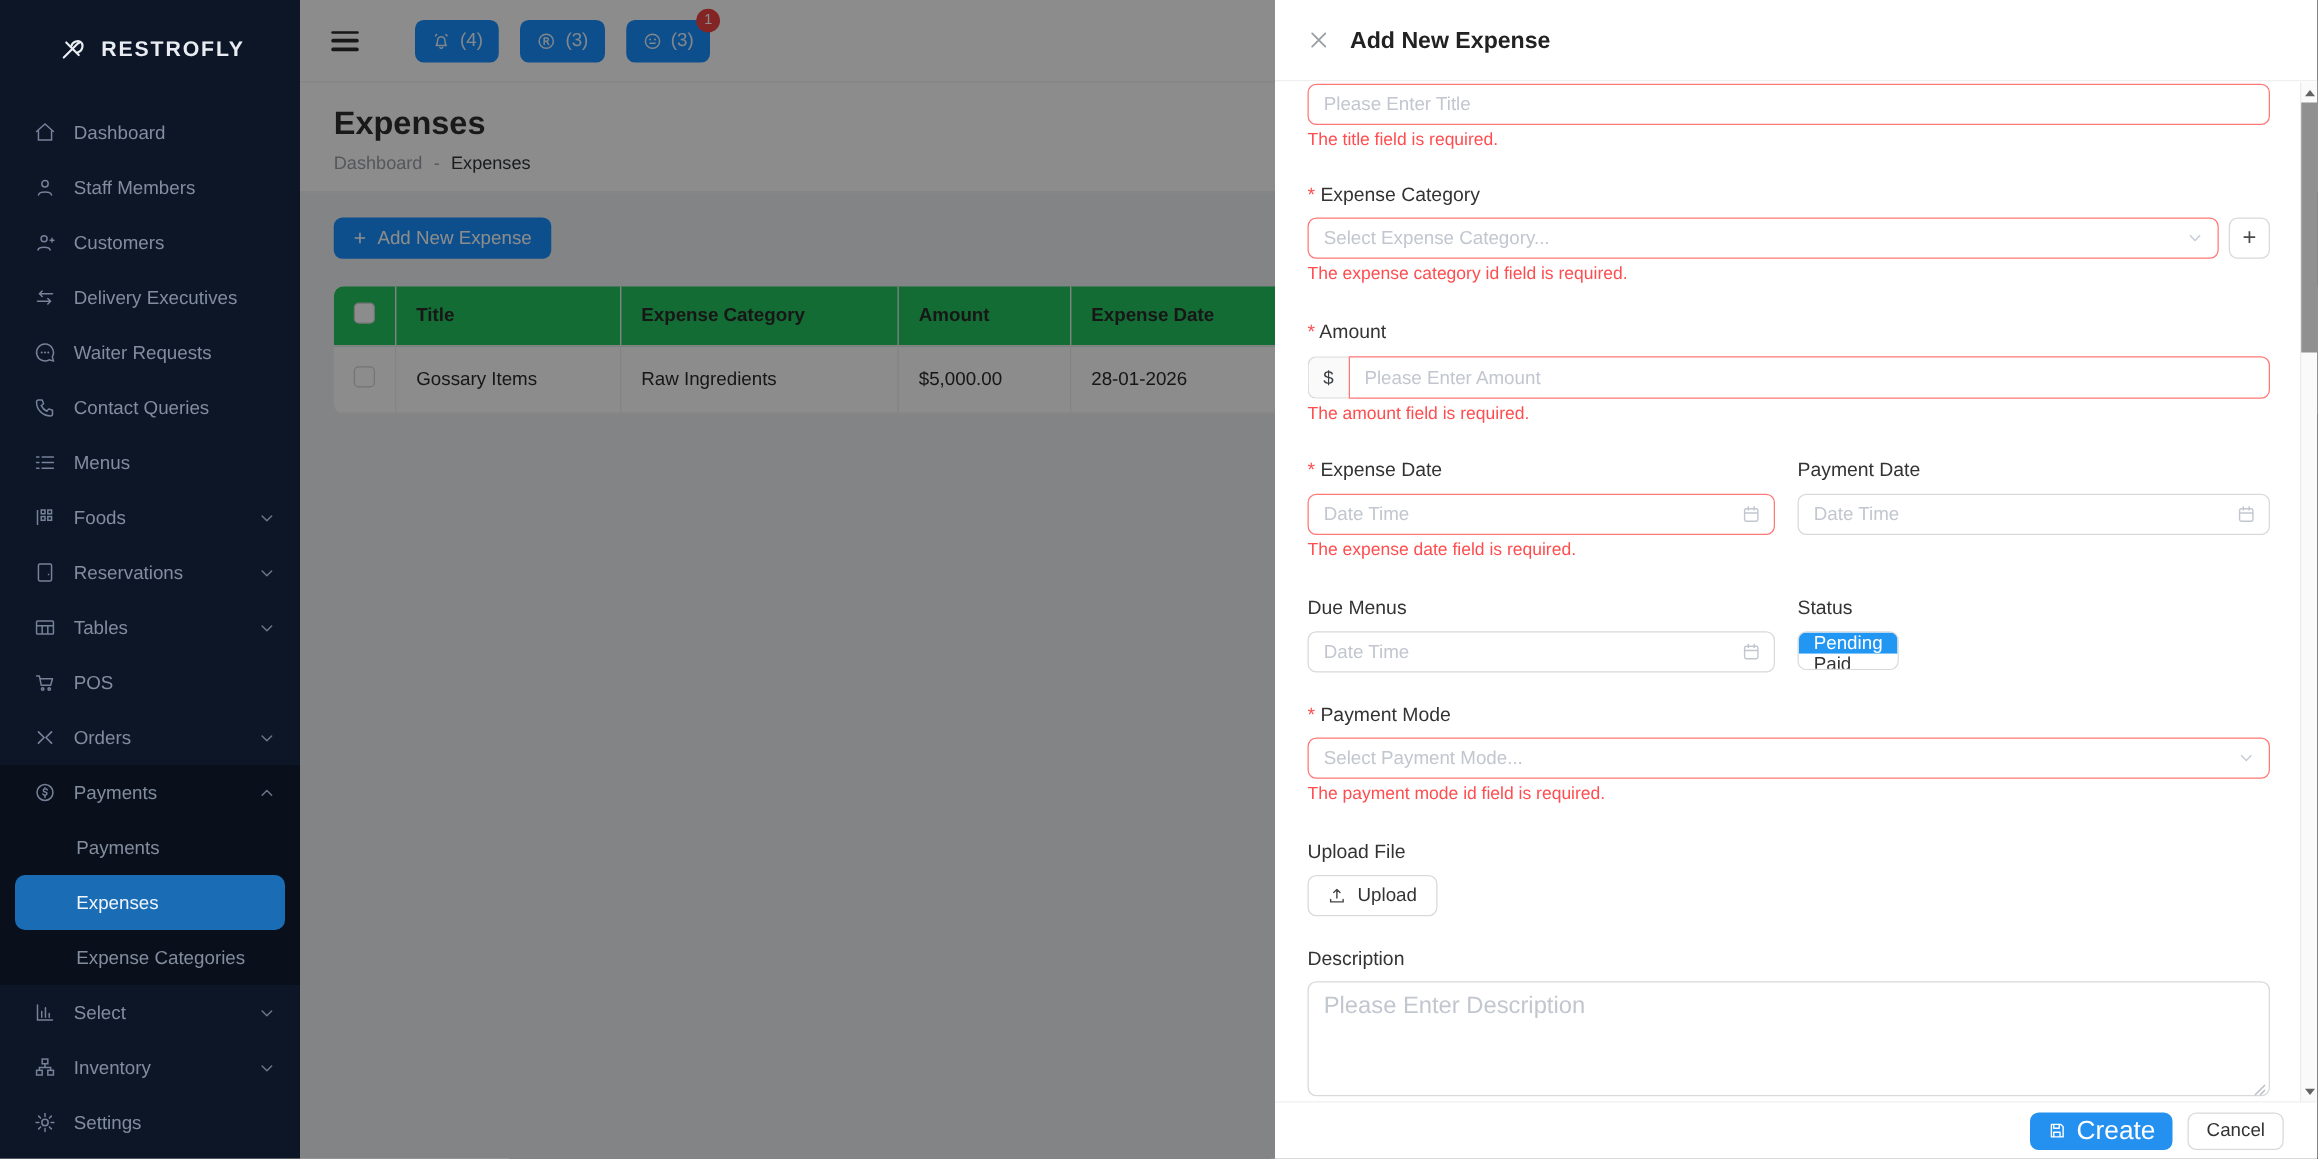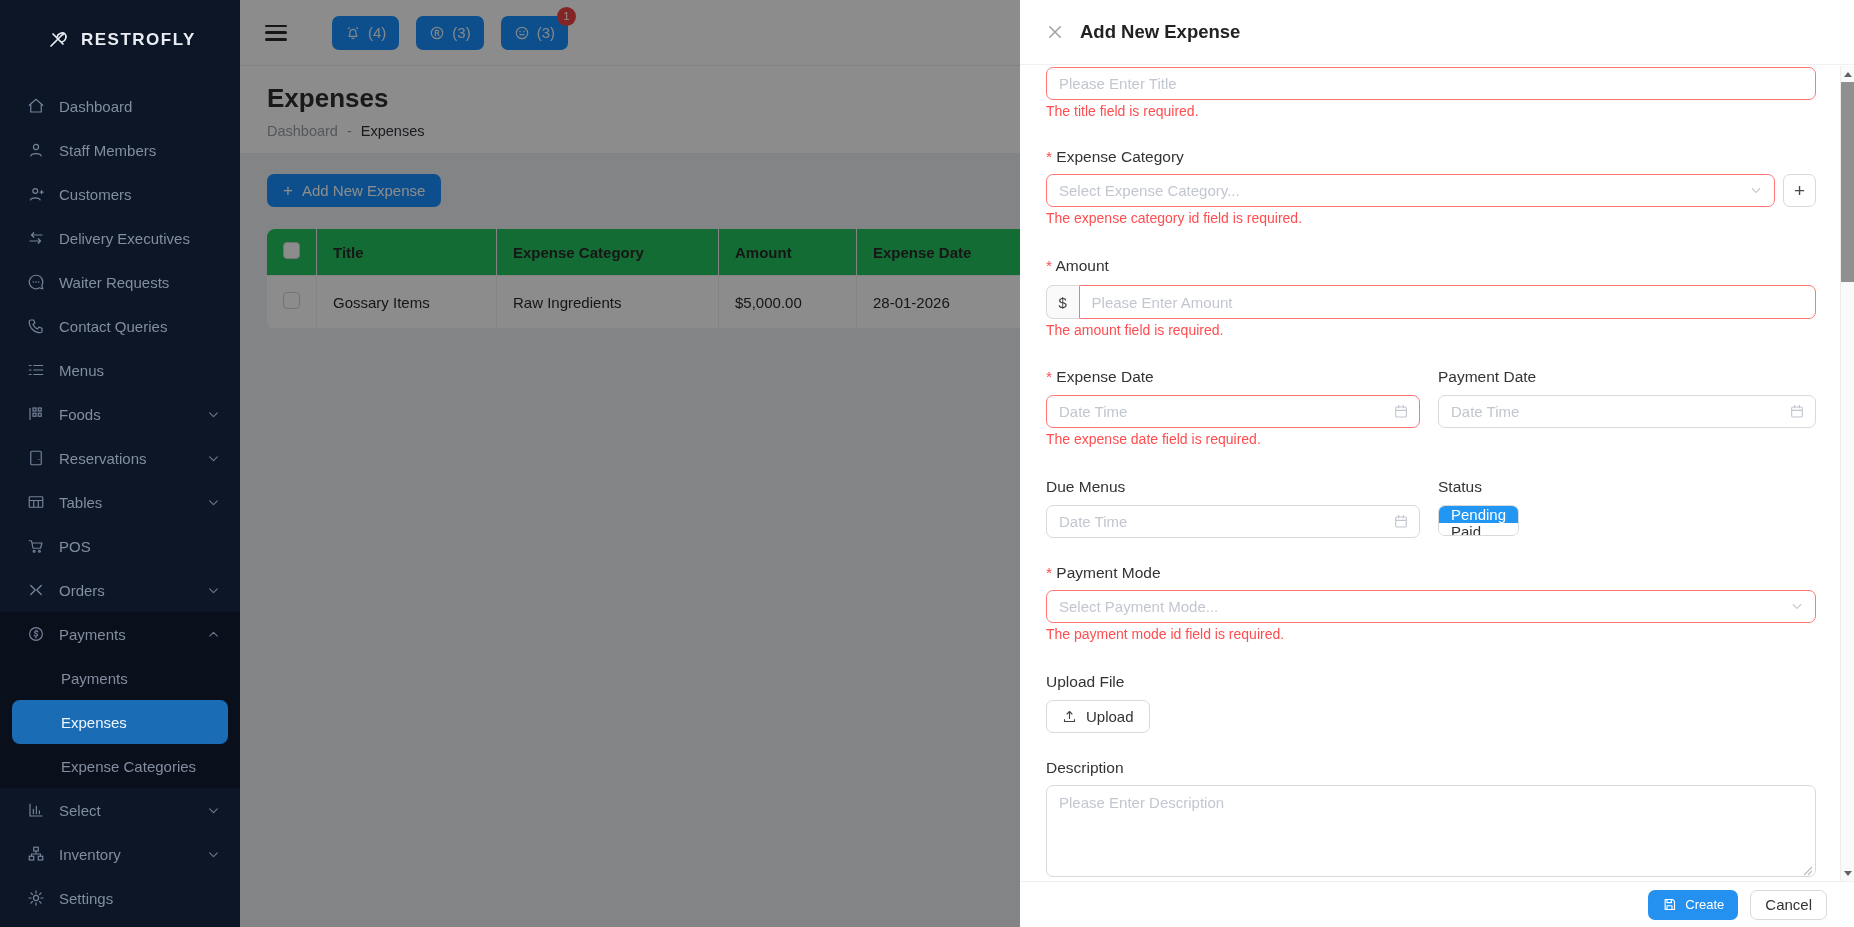--- a/index.html
+++ b/index.html
@@ -65,25 +65,25 @@
   .row2 { display:flex; gap:18px; }
   .colL { width:374px; } .colR { flex:1; }
   .addon-group { display:flex; }
   .addon { width:34px; height:34px; border:1px solid #d9d9d9; border-right:none; border-radius:7px 0 0 7px; background:#fafafa; color:#3c3f44; display:flex; align-items:center; justify-content:center; font-size:15px; }
   .addon-group .inp { border-radius:0 7px 7px 0; height:34px; }
   .seg { display:inline-flex; border:1px solid #d9d9d9; border-radius:7px; overflow:hidden; height:31px;flex-direction:column; }
   .seg-opt { display:flex; align-items:center; padding:0 12px; font-size:15px; color:#333; background:#fff; cursor:pointer; }
   .seg-opt.on { background:#2196f3; color:#fff; }
   .btn-outline { height:33px; border:1px solid #d9d9d9; border-radius:7px; background:#fff; color:#333; font-size:15px; display:inline-flex; align-items:center; gap:9px; padding:0 15px; cursor:pointer; font-family:inherit; }
   .btn-outline svg { width:15px; height:15px; stroke:#444; }
-  .ta { width:100%; height:92px; border:1px solid #d9d9d9; border-radius:7px; padding:8px 12px; font-size:15px; resize:none; outline:none; font-family:inherit; position:relative; }
+  .ta { width:100%; height:92px; border:1px solid #d9d9d9; border-radius:7px; padding:8px 12px; font-size:19px; resize:none; outline:none; font-family:inherit; position:relative; }
   .ta-wrap { position:relative; }
   .grip { position:absolute; right:3px; bottom:5px; width:10px; height:10px; pointer-events:none; }
   .dw-foot { position:absolute; left:0; right:0; bottom:0; height:46px; border-top:1px solid #f0f0f0; background:#fff; display:flex; align-items:center; justify-content:flex-end; gap:12px; padding-right:27px; }
-  .btn-create { height:30px; border:none; border-radius:7px; background:#2490f0; color:#fff; font-size:13px; display:inline-flex; align-items:center; gap:8px; padding:0 14px; cursor:pointer; font-family:inherit; }
+  .btn-create { height:30px; border:none; border-radius:7px; background:#2490f0; color:#fff; font-size:21px; display:inline-flex; align-items:center; gap:8px; padding:0 14px; cursor:pointer; font-family:inherit; }
   .btn-create svg { width:15px; height:15px; stroke:#fff; }
   .btn-cancel { height:30px; border:1px solid #d9d9d9; border-radius:7px; background:#fff; color:#333; font-size:15px; padding:0 14px; cursor:pointer; font-family:inherit; }
 
   
   .sb { position:absolute; right:0; top:66px; bottom:46px; width:14px; background:#fafafa; border-left:1px solid #ececec; }
   .sb-arrow { position:absolute; left:0; width:14px; height:14px; display:flex; align-items:center; justify-content:center; cursor:pointer; }
   .sb-arrow.up { top:1px; } .sb-arrow.down { bottom:1px; }
   .tri-up { width:0; height:0; border-left:4px solid transparent; border-right:4px solid transparent; border-bottom:5px solid #636363; }
   .tri-down { width:0; height:0; border-left:4px solid transparent; border-right:4px solid transparent; border-top:5px solid #636363; }
   .sb-thumb { position:absolute; left:0; top:16px; width:13px; height:200px; background:#909090; cursor:pointer; }

